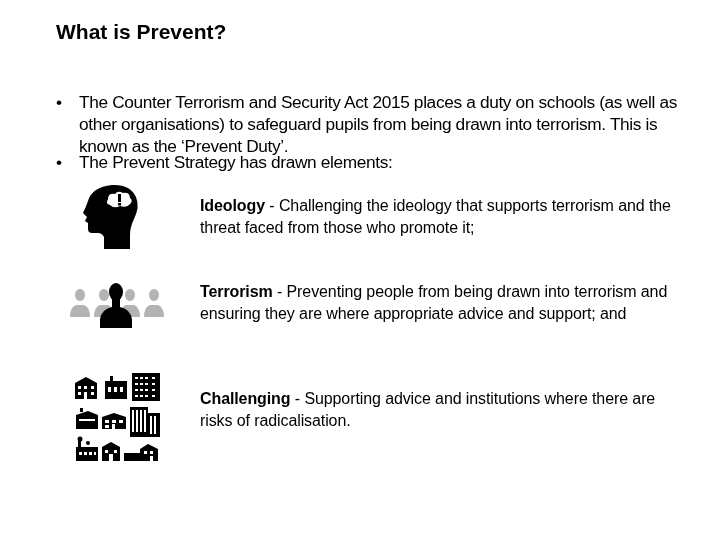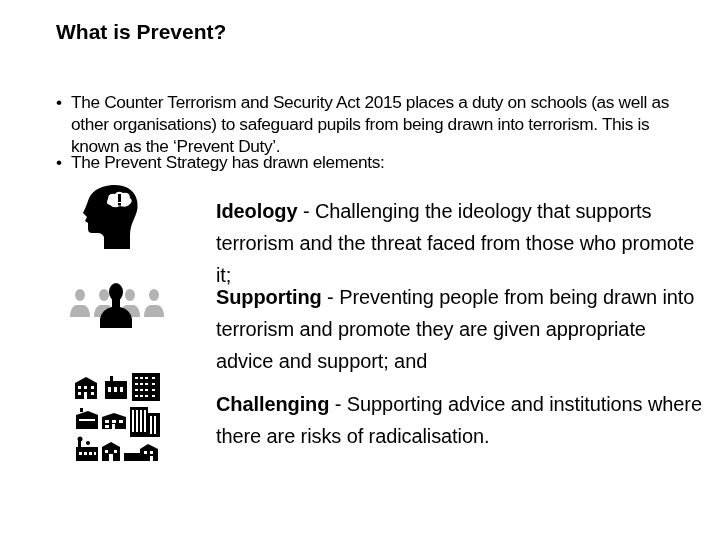--- a/index.html
+++ b/index.html
@@ -29,32 +29,32 @@
       font-size: 17.3px;
       line-height: 22px;
       letter-spacing: -0.35px;
     }
     .bullet .dot {
       position: absolute;
       left: 0;
       top: 0;
     }
     .bullet .text {
-      margin-left: 15px;
+      margin-left: 23px;
       display: block;
     }
     .bullet-1 { top: 91px; width: 640px; }
     .bullet-2 { top: 151px; width: 640px; }
 
     .element {
       position: absolute;
-      left: 216px;
+      left: 200px;
       width: 490px;
-      font-size: 20px;
-      line-height: 32px;
+      font-size: 16px;
+      line-height: 22px;
       letter-spacing: -0.1px;
     }
     .element .label { font-weight: bold; }
     .el-1 { top: 195px; }
     .el-2 { top: 281px; }
     .el-3 { top: 388px; }
 
     .icon {
       position: absolute;
     }
@@ -104,21 +104,21 @@
       <path d="M76 34 Q76 24 82 22 L90 22 Q96 24 96 34 Z"></path>
     </g>
     <g fill="#000">
       <ellipse cx="48" cy="9" rx="7" ry="9"></ellipse>
       <path d="M44 16 L52 16 L52 24 Q62 26 64 36 L64 45 L32 45 L32 36 Q34 26 44 24 Z"></path>
     </g>
   </svg>
 </div>
 
 <div class="element el-2">
-  <span class="label">Supporting</span><span> - </span><span>Preventing people from being drawn into terrorism and promote they are given appropriate advice and support; and</span>
+  <span class="label">Terrorism</span><span> - </span><span>Preventing people from being drawn into terrorism and ensuring they are where appropriate advice and support; and</span>
 </div>
 
 <div class="icon icon-buildings">
   <svg width="92" height="92" viewBox="0 0 92 92">
     <g fill="#000">
 
       <path d="M1 28 L1 12 L12 6 L23 12 L23 28 Z"></path>
       <rect x="31" y="10" width="22" height="18"></rect>
       <rect x="36" y="5" width="3" height="5"></rect>
       <rect x="58" y="2" width="28" height="28"></rect>

